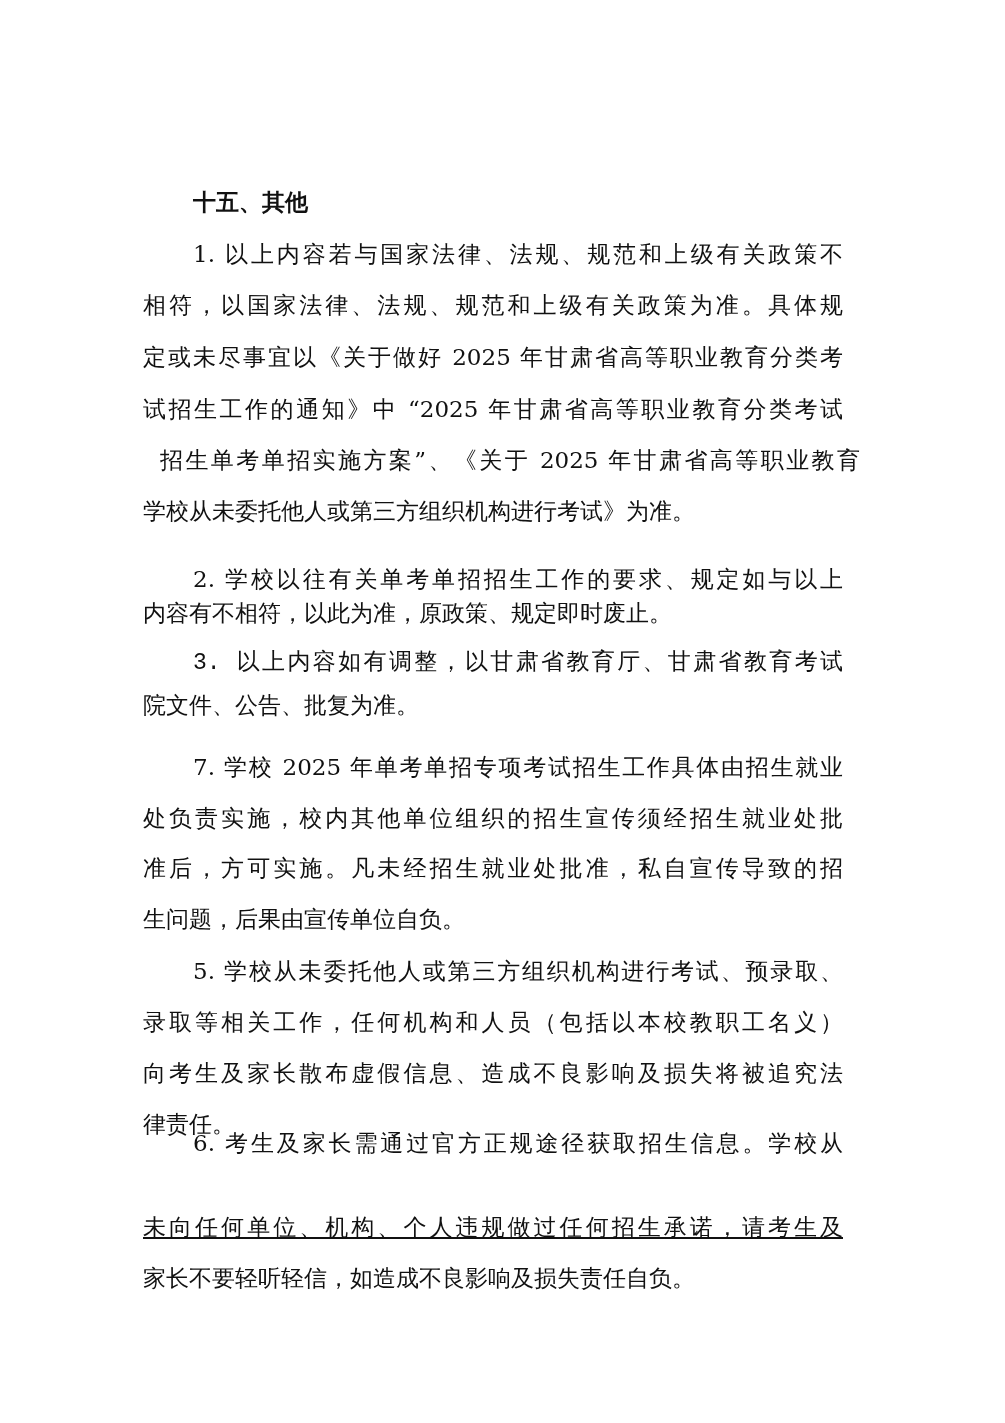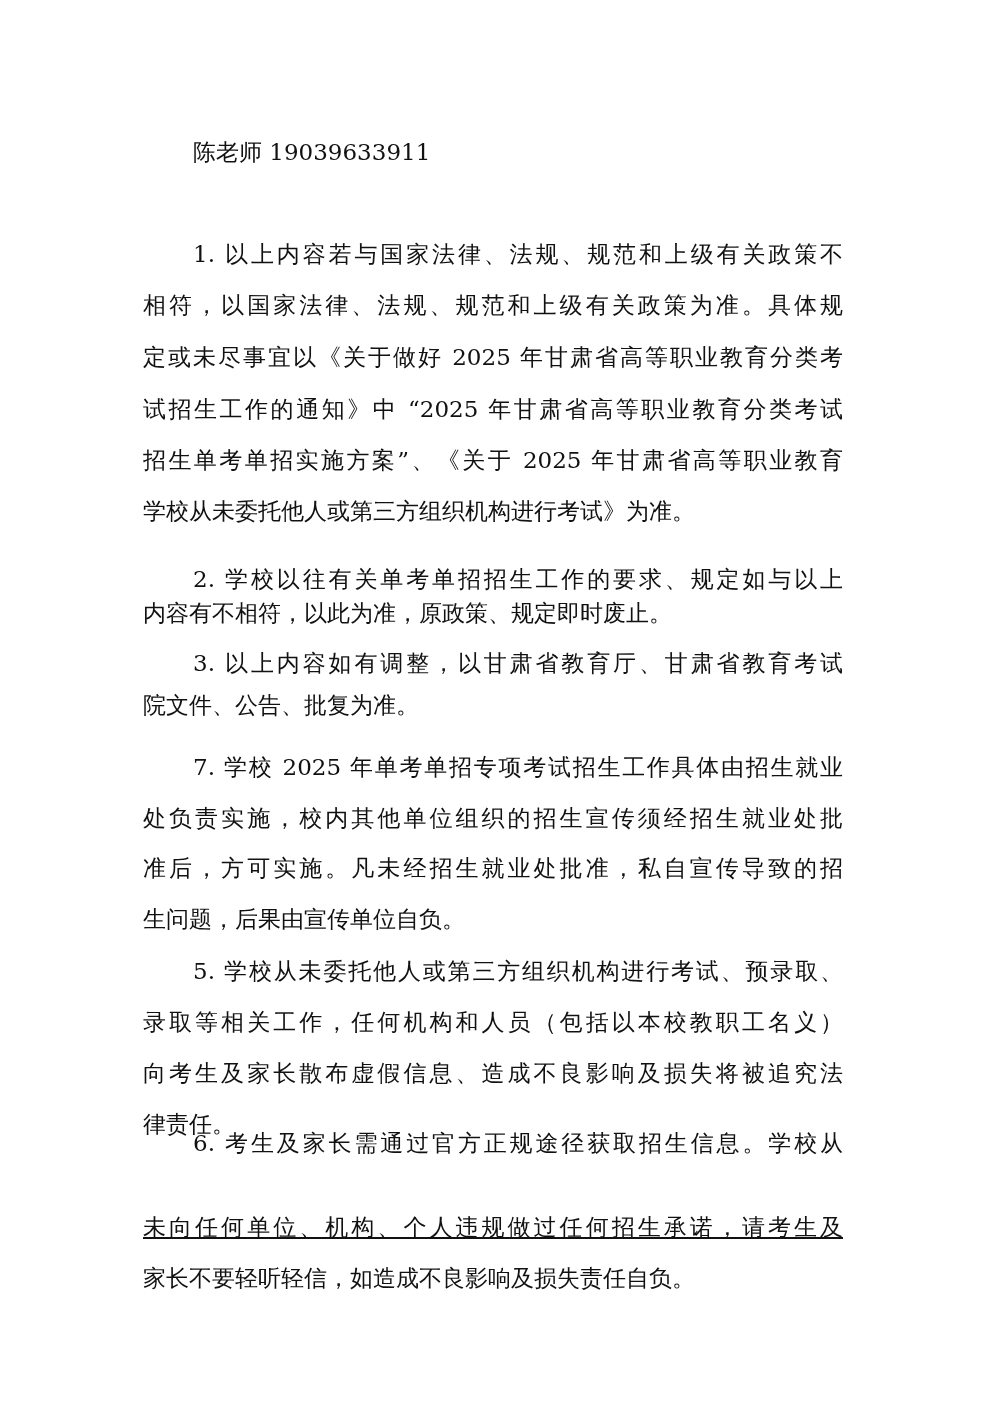--- a/index.html
+++ b/index.html
@@ -20,39 +20,39 @@
   }
   .line.indent { left: 193px; width: 650px; }
   .line.last { text-align-last: left; }
   .line.heading { font-family: "DejaVu Sans", "Liberation Sans", sans-serif; font-weight: bold; text-align-last: left; }
 </style>
 </head>
 <body>
 
 <div class="page">
 
-  <div class="line indent last" style="top:135px;">陈老师 19039633911</div>
 
+  <div class="line indent heading" style="top:185px;">十五、其他</div>
 
   <div>
     <div class="line indent" style="top:237px;">1. 以上内容若与国家法律、法规、规范和上级有关政策不</div>
     <div class="line" style="top:288px;">相符，以国家法律、法规、规范和上级有关政策为准。具体规</div>
     <div class="line" style="top:340px;">定或未尽事宜以《关于做好 2025 年甘肃省高等职业教育分类考</div>
     <div class="line" style="top:392px;">试招生工作的通知》中 “2025 年甘肃省高等职业教育分类考试</div>
-    <div class="line" style="top:443px;">招生单考单招实施方案”、《关于 2025 年甘肃省高等职业教育</div>
+    <div class="line" style="top:443px;margin-left:17px;">招生单考单招实施方案”、《关于 2025 年甘肃省高等职业教育</div>
     <div class="line last" style="top:494px;">学校从未委托他人或第三方组织机构进行考试》为准。</div>
   </div>
 
   <div>
     <div class="line indent" style="top:546px;margin-top:16px;">2. 学校以往有关单考单招招生工作的要求、规定如与以上</div>
     <div class="line last" style="top:596px;">内容有不相符，以此为准，原政策、规定即时废止。</div>
   </div>
 
   <div>
-    <div class="line indent" style="top:646px;">3. 以上内容如有调整，以甘肃省教育厅、甘肃省教育考试</div>
+    <div class="line indent" style="top:646px;font-family:Liberation Mono, monospace;">3. 以上内容如有调整，以甘肃省教育厅、甘肃省教育考试</div>
     <div class="line last" style="top:689px;font-family:Liberation Serif, serif;">院文件、公告、批复为准。</div>
   </div>
 
   <div>
     <div class="line indent" style="top:750px;">7. 学校 2025 年单考单招专项考试招生工作具体由招生就业</div>
     <div class="line" style="top:801px;">处负责实施，校内其他单位组织的招生宣传须经招生就业处批</div>
     <div class="line" style="top:851px;">准后，方可实施。凡未经招生就业处批准，私自宣传导致的招</div>
     <div class="line last" style="top:902px;">生问题，后果由宣传单位自负。</div>
   </div>
 

